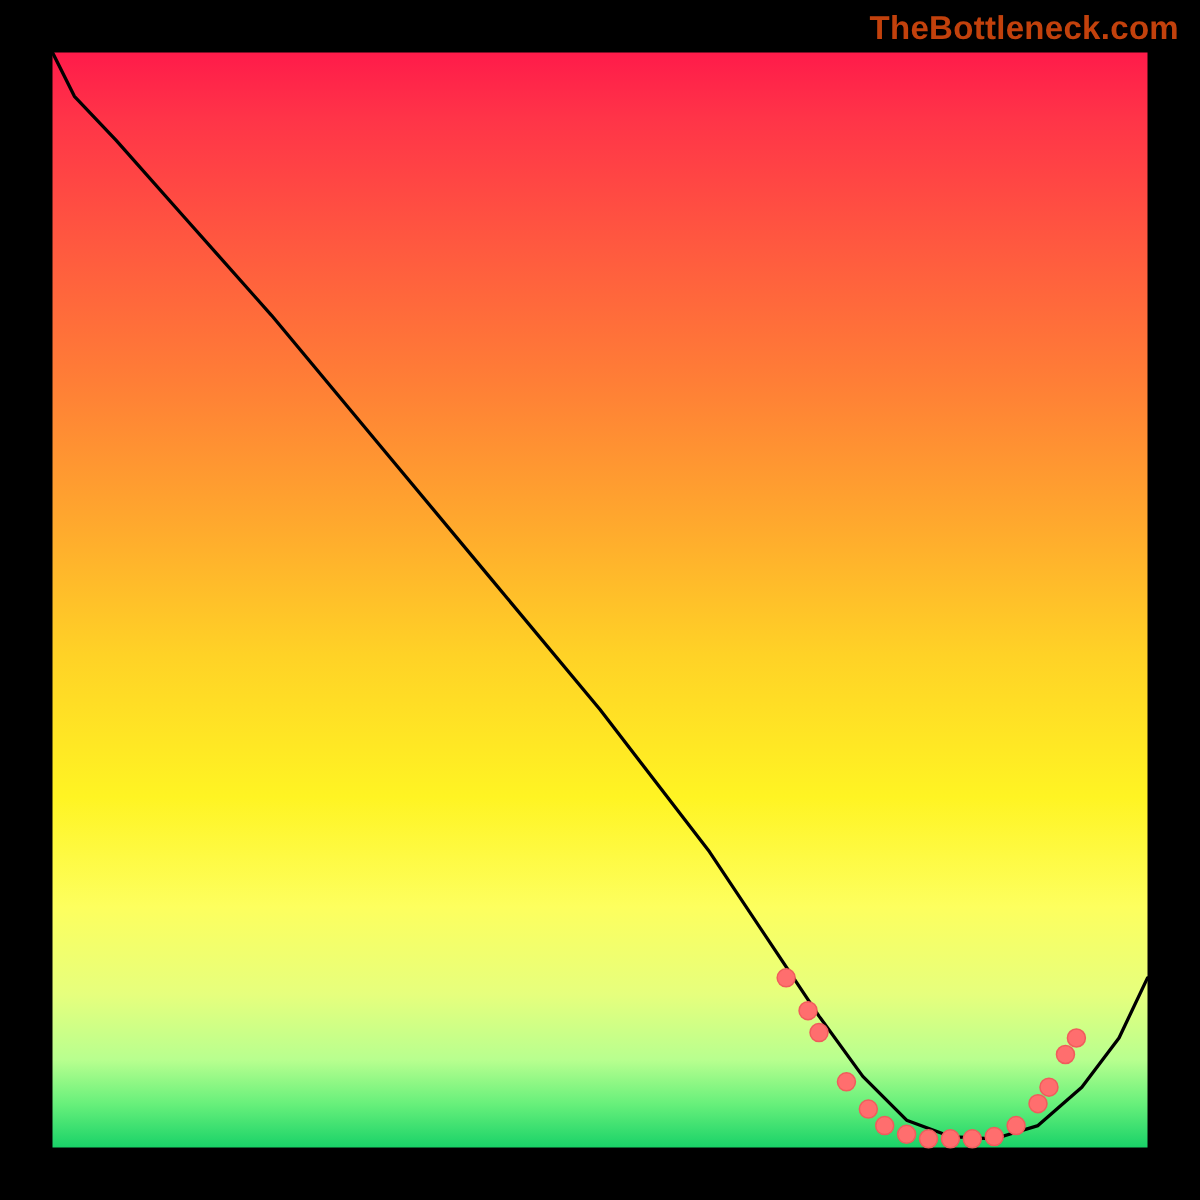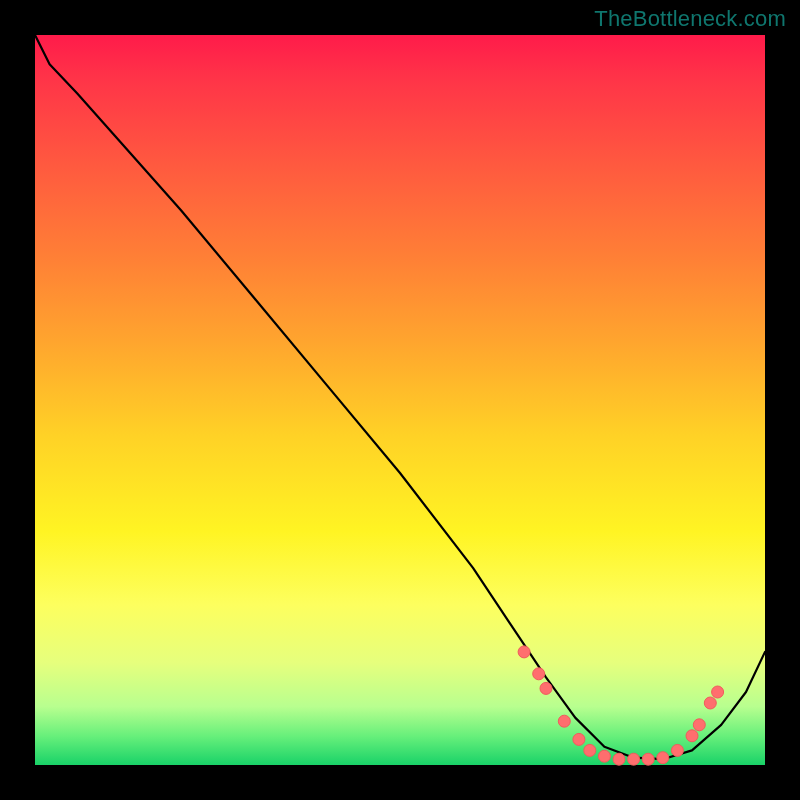--- a/index.html
+++ b/index.html
@@ -14,23 +14,23 @@
   .frame {
     position: relative;
     width: 800px;
     height: 800px;
     background: #000;
   }
   .watermark {
     position: absolute;
     top: 6px;
     right: 14px;
-    color: #0f766e;
+    color: #c2410c;
     font-size: 22px;
-    font-weight: 400;
+    font-weight: 700;
     letter-spacing: 0.2px;
     z-index: 10;
   }
   .plot {
     position: absolute;
     left: 35px;
     top: 35px;
     width: 730px;
     height: 730px;
     background: linear-gradient(to bottom,

